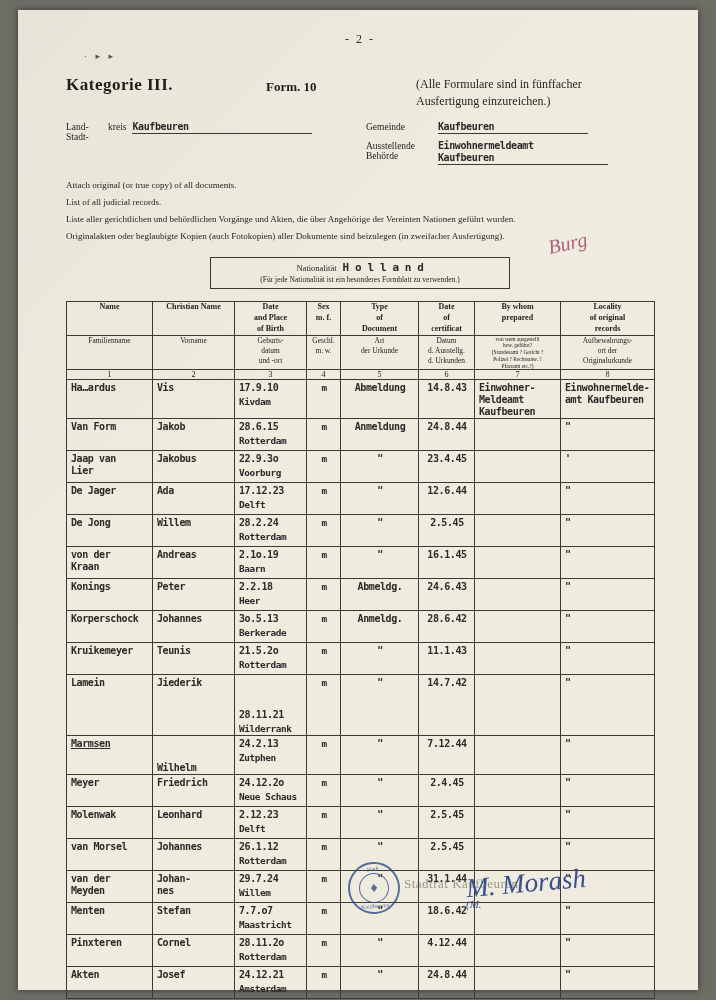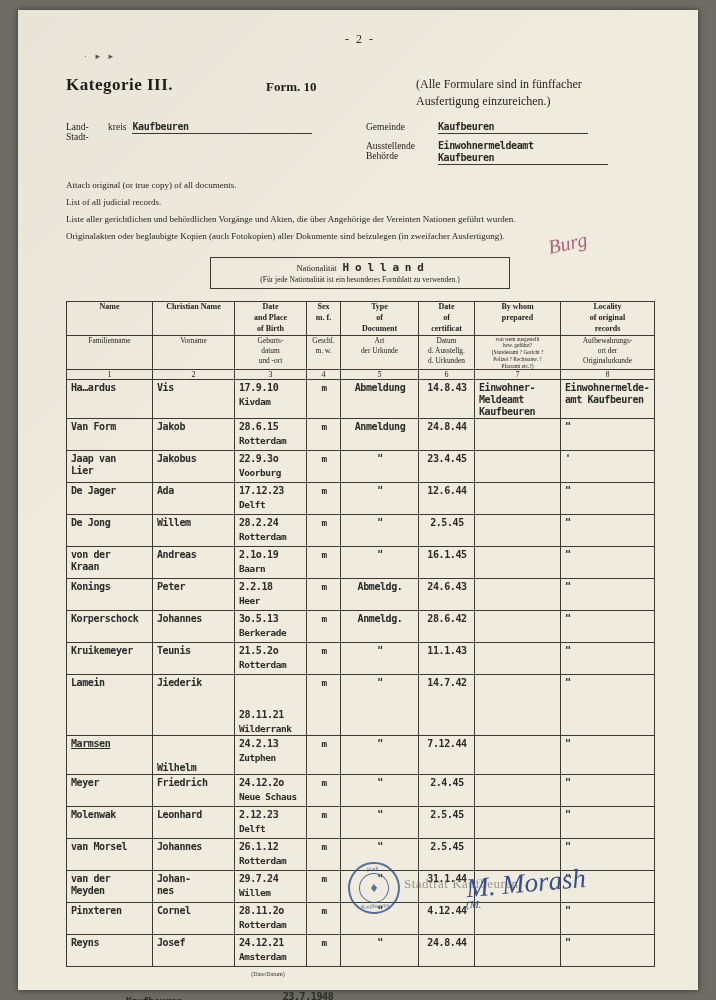--- a/index.html
+++ b/index.html
@@ -661,20 +661,47 @@
             </td>
             <td>
               <div class="cell tw t1" style="white-space: pre-line;"></div>
             </td>
             <td>
               <div class="cell tw t1" style="white-space: pre-line;">"</div>
             </td>
           </tr>
           <tr class="datarow">
             <td>
+              <div class="cell tw t1" style="white-space: pre-line;">Menten</div>
+            </td>
+            <td>
+              <div class="cell tw t1" style="white-space: pre-line;">Stefan</div>
+            </td>
+            <td>
+              <div class="cell tw t1" style="white-space: pre-line;">7.7.o7</div>
+              <span class="cell sub tw">Maastricht</span>
+            </td>
+            <td>
+              <div class="cell tw t2 c-center" style="white-space: pre-line;">m</div>
+            </td>
+            <td>
+              <div class="cell tw t1 c-center" style="white-space: pre-line;">"</div>
+            </td>
+            <td>
+              <div class="cell tw t1 c-center" style="white-space: pre-line;">18.6.42</div>
+            </td>
+            <td>
+              <div class="cell tw t1" style="white-space: pre-line;"></div>
+            </td>
+            <td>
+              <div class="cell tw t1" style="white-space: pre-line;">"</div>
+            </td>
+          </tr>
+          <tr class="datarow">
+            <td>
               <div class="cell tw t1" style="white-space: pre-line;">Pinxteren</div>
             </td>
             <td>
               <div class="cell tw t1" style="white-space: pre-line;">Cornel</div>
             </td>
             <td>
               <div class="cell tw t1" style="white-space: pre-line;">28.11.2o</div>
               <span class="cell sub tw">Rotterdam</span>
             </td>
             <td>
@@ -688,21 +715,21 @@
             </td>
             <td>
               <div class="cell tw t1" style="white-space: pre-line;"></div>
             </td>
             <td>
               <div class="cell tw t1" style="white-space: pre-line;">"</div>
             </td>
           </tr>
           <tr class="datarow">
             <td>
-              <div class="cell tw t1" style="white-space: pre-line;">Reyns</div>
+              <div class="cell tw t1" style="white-space: pre-line;">Akten</div>
             </td>
             <td>
               <div class="cell tw t1" style="white-space: pre-line;">Josef</div>
             </td>
             <td>
               <div class="cell tw t1" style="white-space: pre-line;">24.12.21</div>
               <span class="cell sub tw">Amsterdam</span>
             </td>
             <td>
               <div class="cell tw t2 c-center" style="white-space: pre-line;">m</div>

